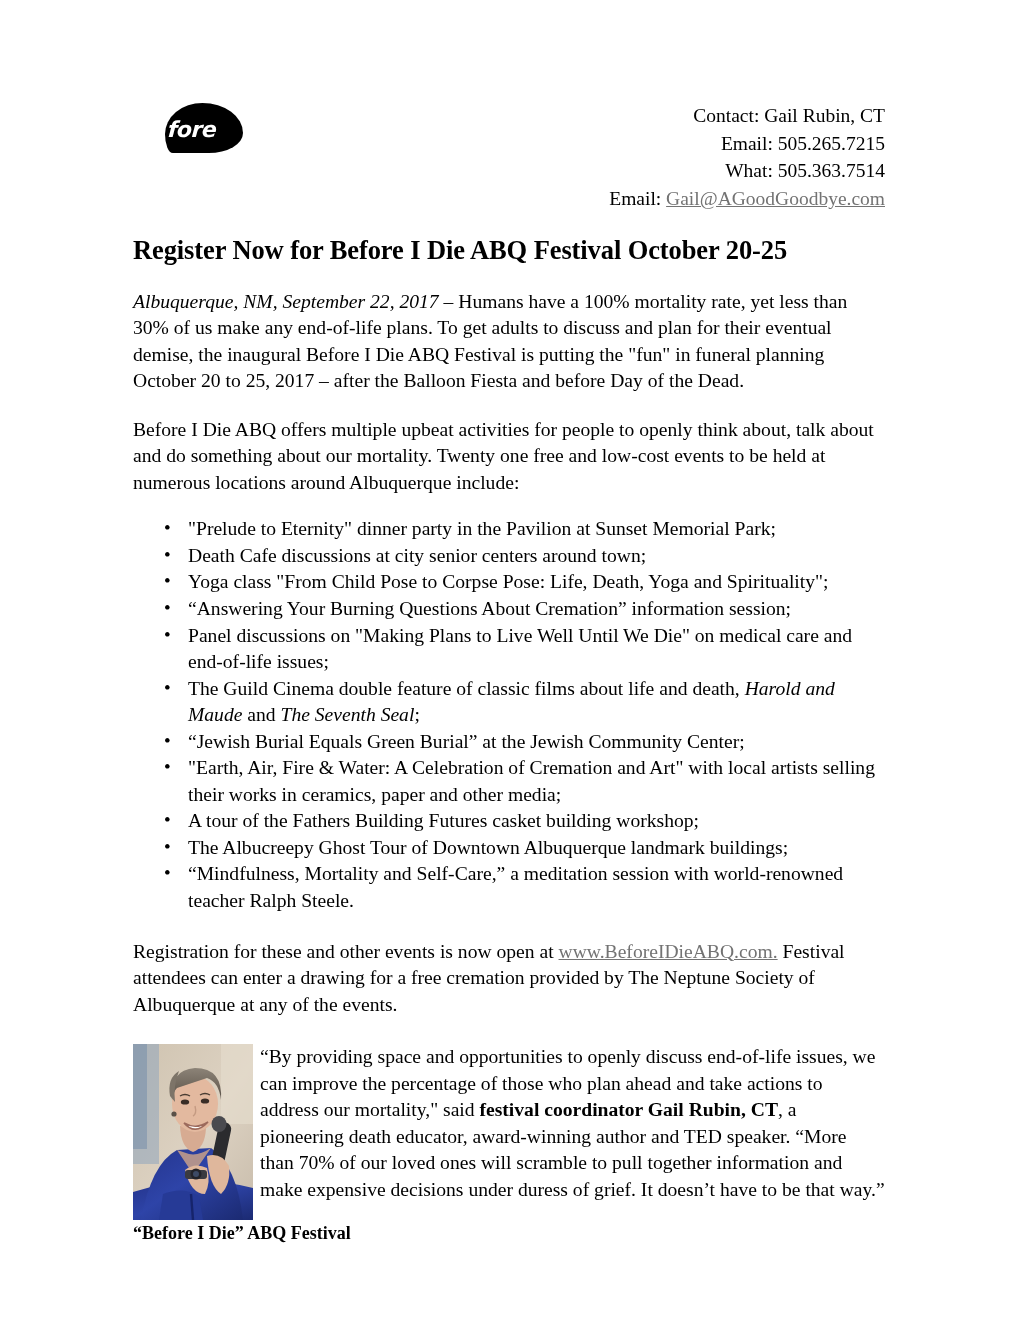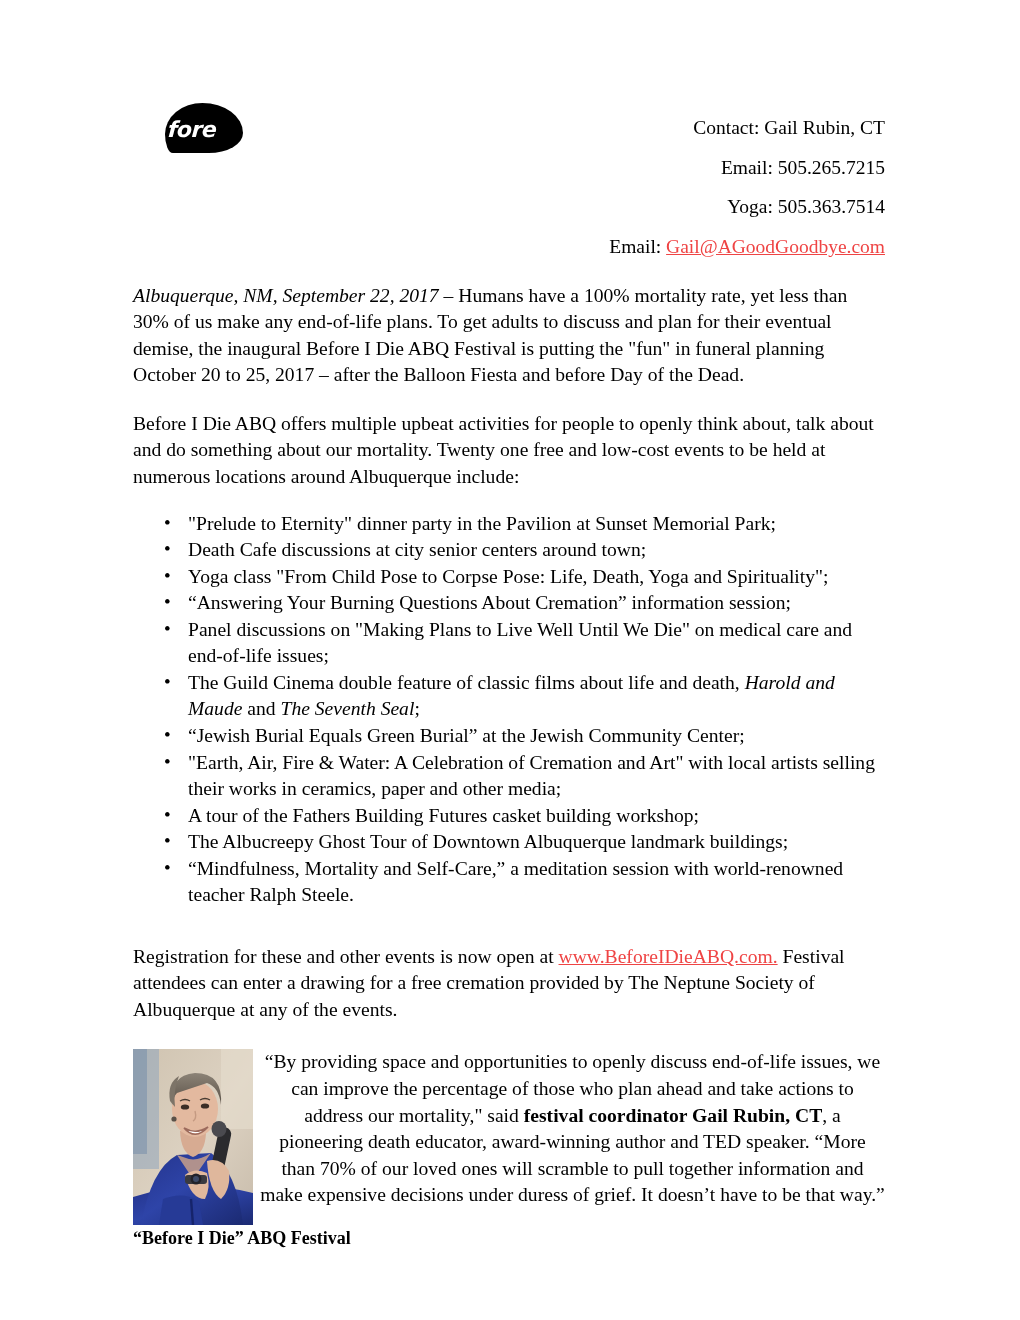--- a/index.html
+++ b/index.html
@@ -67,43 +67,43 @@
     line-height: 1;
     transform: skewX(-4deg);
   }
   .contact-block {
     text-align: right;
     font-size: 19.5px;
     line-height: 1.42;
     flex: 0 0 auto;
     padding-top: 2px;
   }
-  .contact-line { white-space: nowrap; margin-top: 12px; }
+  .contact-line { white-space: nowrap; }
   a.link {
-    color: #ef4444;
+    color: #737373;
     text-decoration: underline;
   }
 
   
   h1.doc-title {
     font-size: 26.5px;
     font-weight: bold;
     margin: 22px 0 0 0;
     line-height: 1.2;
     letter-spacing: -0.1px;
   }
 
   
   p.body-par {
     font-size: 19.6px;
     line-height: 1.355;
     margin: 22px 0 0 0;
     text-align: left;
   }
-  p.body-par.tight { margin-top: 35px; }
+  p.body-par.tight { margin-top: 24px; }
   .ital { font-style: italic; margin-top: 12px; }
   .bold { font-weight: bold; }
 
   
   ul.events {
     margin: 20px 0 0 0;
     padding: 0 0 0 0;
     list-style: none;
   }
   ul.events li {
@@ -119,21 +119,20 @@
     left: 31px;
     top: -1px;
     font-size: 19px;
   }
 
   
   .quote-block {
     margin-top: 26px;
     position: relative;
     min-height: 176px;
-    text-align: center;
   }
   .photo {
     float: left;
     width: 120px;
     height: 176px;
     margin-right: 7px;
     overflow: hidden;
     position: relative;
     background: #d9cfc0;
   }
@@ -160,26 +159,27 @@
     <div class="header">
 
       <div class="logo-wrap">
         <div class="logo-shape"></div>
         <div class="logo-word">fore</div>
       </div>
 
       <div class="contact-block">
         <div class="contact-line">Contact: Gail Rubin, CT</div>
         <div class="contact-line">Email: 505.265.7215</div>
-        <div class="contact-line">Yoga: 505.363.7514</div>
+        <div class="contact-line">What: 505.363.7514</div>
         <div class="contact-line"><span>Email: </span><a class="link" href="#">Gail@AGoodGoodbye.com</a></div>
       </div>
 
     </div>
 
+    <h1 class="doc-title">Register Now for Before I Die ABQ Festival October 20-25</h1>
 
     <p class="body-par"><span class="ital">Albuquerque, NM, September 22, 2017</span><span> – Humans have a 100% mortality rate, yet less than 30% of us make any end-of-life plans. To get adults to discuss and plan for their eventual demise, the inaugural Before I Die ABQ Festival is putting the "fun" in funeral planning October 20 to 25, 2017 – after the Balloon Fiesta and before Day of the Dead.</span></p>
 
     <p class="body-par">Before I Die ABQ offers multiple upbeat activities for people to openly think about, talk about and do something about our mortality. Twenty one free and low-cost events to be held at numerous locations around Albuquerque include:</p>
 
     <ul class="events">
       <li><span>"Prelude to Eternity" dinner party in the Pavilion at Sunset Memorial Park;</span></li>
       <li><span>Death Cafe discussions at city senior centers around town;</span></li>
       <li><span>Yoga class "From Child Pose to Corpse Pose: Life, Death, Yoga and Spirituality";</span></li>
       <li><span>“Answering Your Burning Questions About Cremation” information session;</span></li>

